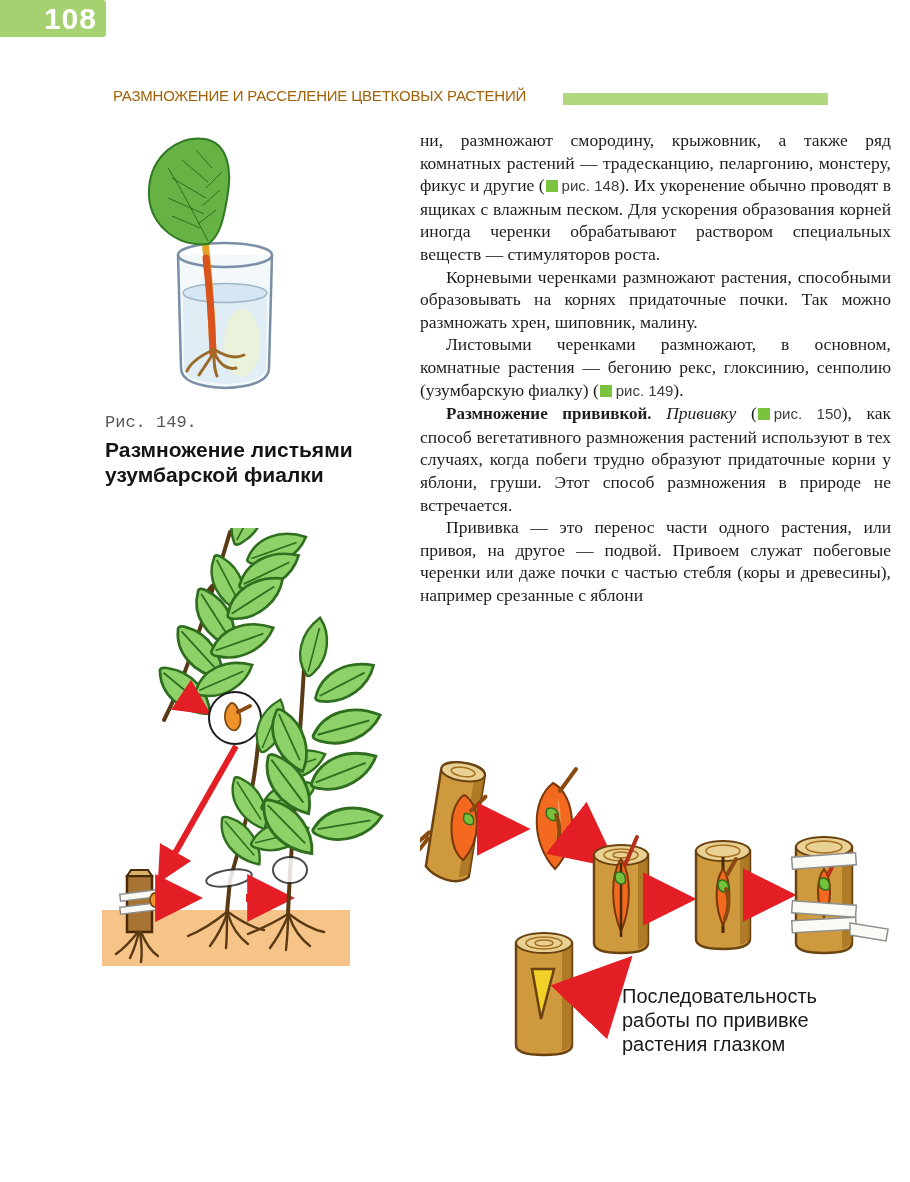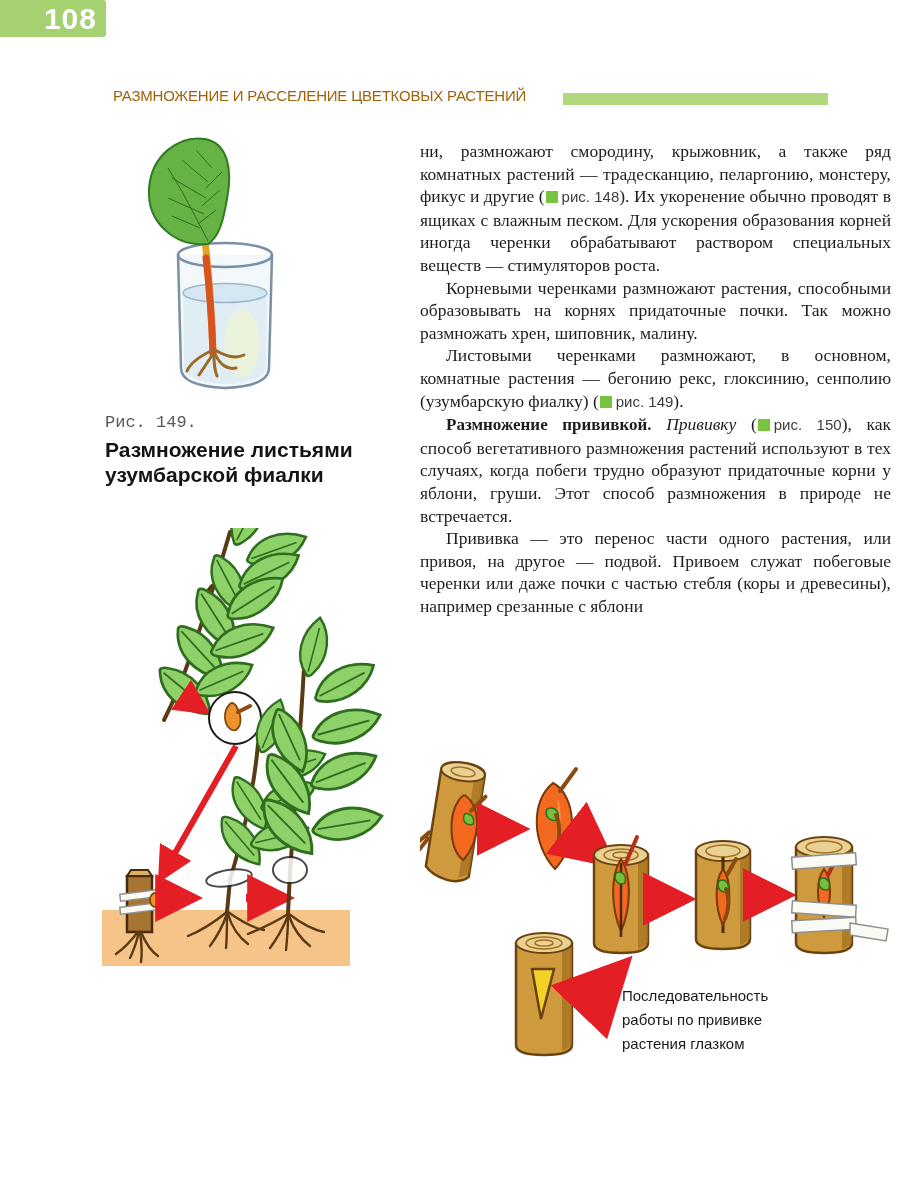--- a/index.html
+++ b/index.html
@@ -23,37 +23,37 @@
     position:absolute; left:563px; top:93px; width:265px; height:12px;
     background:#b3d77e;
   }
   
   .fig-svg{position:absolute;}
   .fig-cap{position:absolute; width:250px;}
   .fig-cap .fig-label{color:#58585a; font-size:17px; margin-bottom:5px;font-family:Liberation Mono, monospace;}
   .fig-cap .fig-title{color:#141414; font-size:21px; font-weight:bold; line-height:25px;}
   
   .article{
-    position:absolute; left:420px; top:140px; width:471px;
+    position:absolute; left:420px; top:129px; width:471px;
     font-family:"Liberation Serif",serif; font-size:17.5px; line-height:22.6px;
     color:#1d1d1d; text-align:justify;
   }
   .article p{margin:0; text-indent:26px;}
   .article p.no-indent{text-indent:0;}
   .runhead{font-family:Liberation Serif, serif; font-weight:bold; font-size:17px;}
   .lead-it{font-style:italic;}
   .figref{font-family:"Liberation Sans",sans-serif; font-size:15px; color:#3d3d3d; white-space:nowrap;}
   .sq{
     display:inline-block; width:12px; height:12px; background:#79c33e;
     margin:0 4px 0 1px; vertical-align:-1px;
   }
   
   .seq-cap{
     position:absolute; left:622px; top:984px; width:192px;
-    font-size:15px; line-height:24px; color:#1a1a1a;
+    font-size:20px; line-height:24px; color:#1a1a1a;
   }
   
   .wood{fill:#cf9a3e; stroke:#6b4310; stroke-width:2.5;}
   .woodside{fill:#a5701f; stroke:none;}
   .woodtop{fill:#e9d194; stroke:#6b4310; stroke-width:2;}
   .ring{fill:none; stroke:#a5701f; stroke-width:1.5;}
   .shield{fill:#f2691f; stroke:#7a3808; stroke-width:2;}
   .bud{fill:#76c13c; stroke:#2e6e1e; stroke-width:1.5;}
   .twig{fill:none; stroke:#8a4a10; stroke-width:4; stroke-linecap:round;}
   .twig-red{fill:none; stroke:#b43018; stroke-width:4; stroke-linecap:round;}

